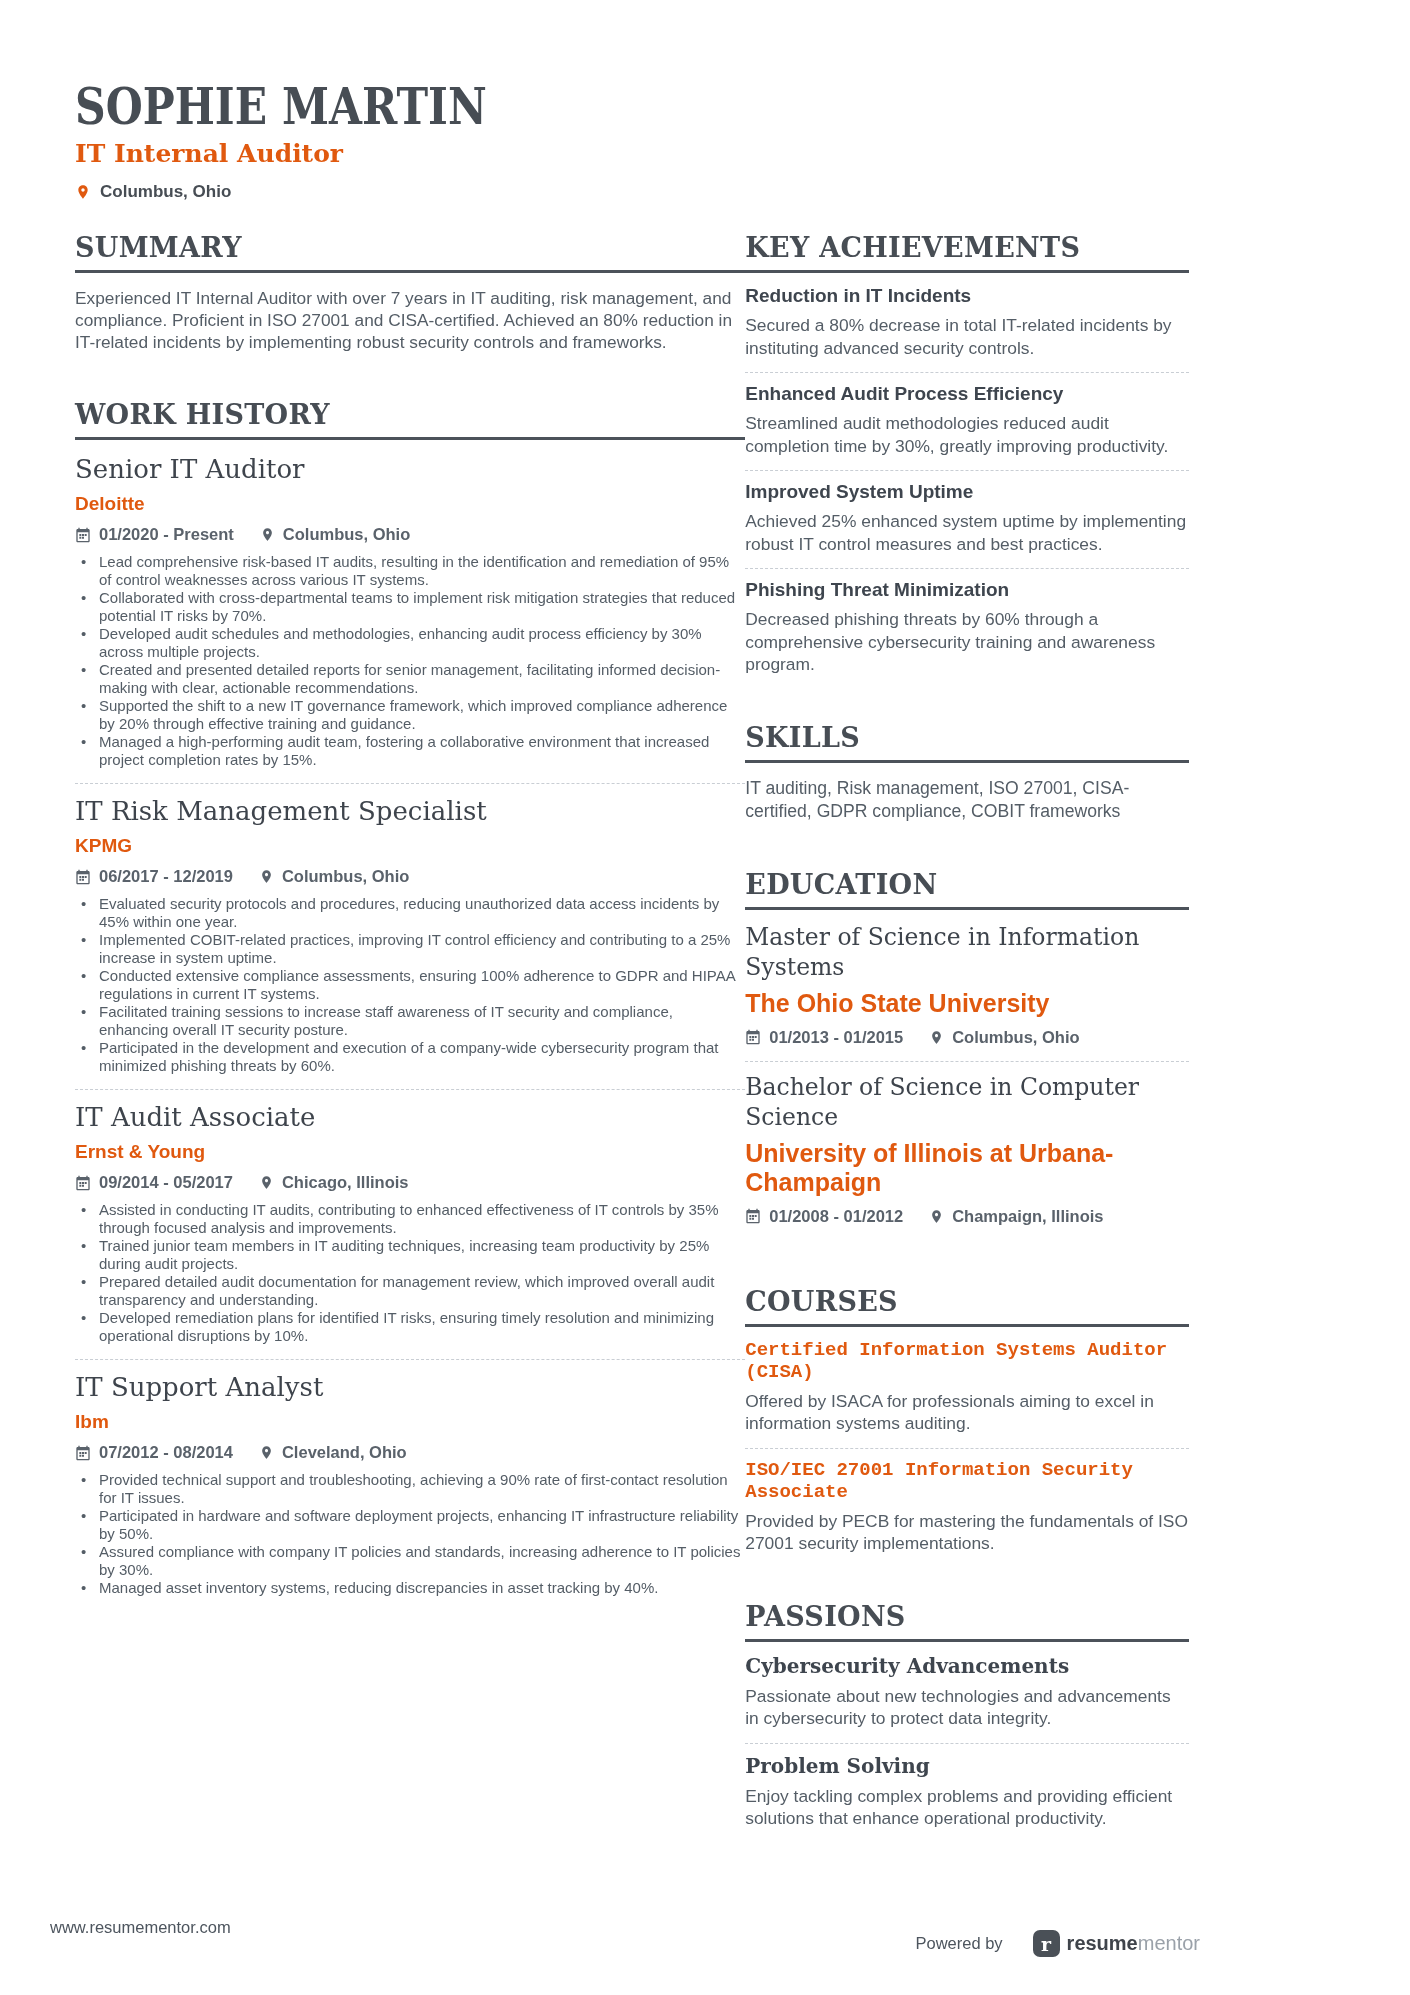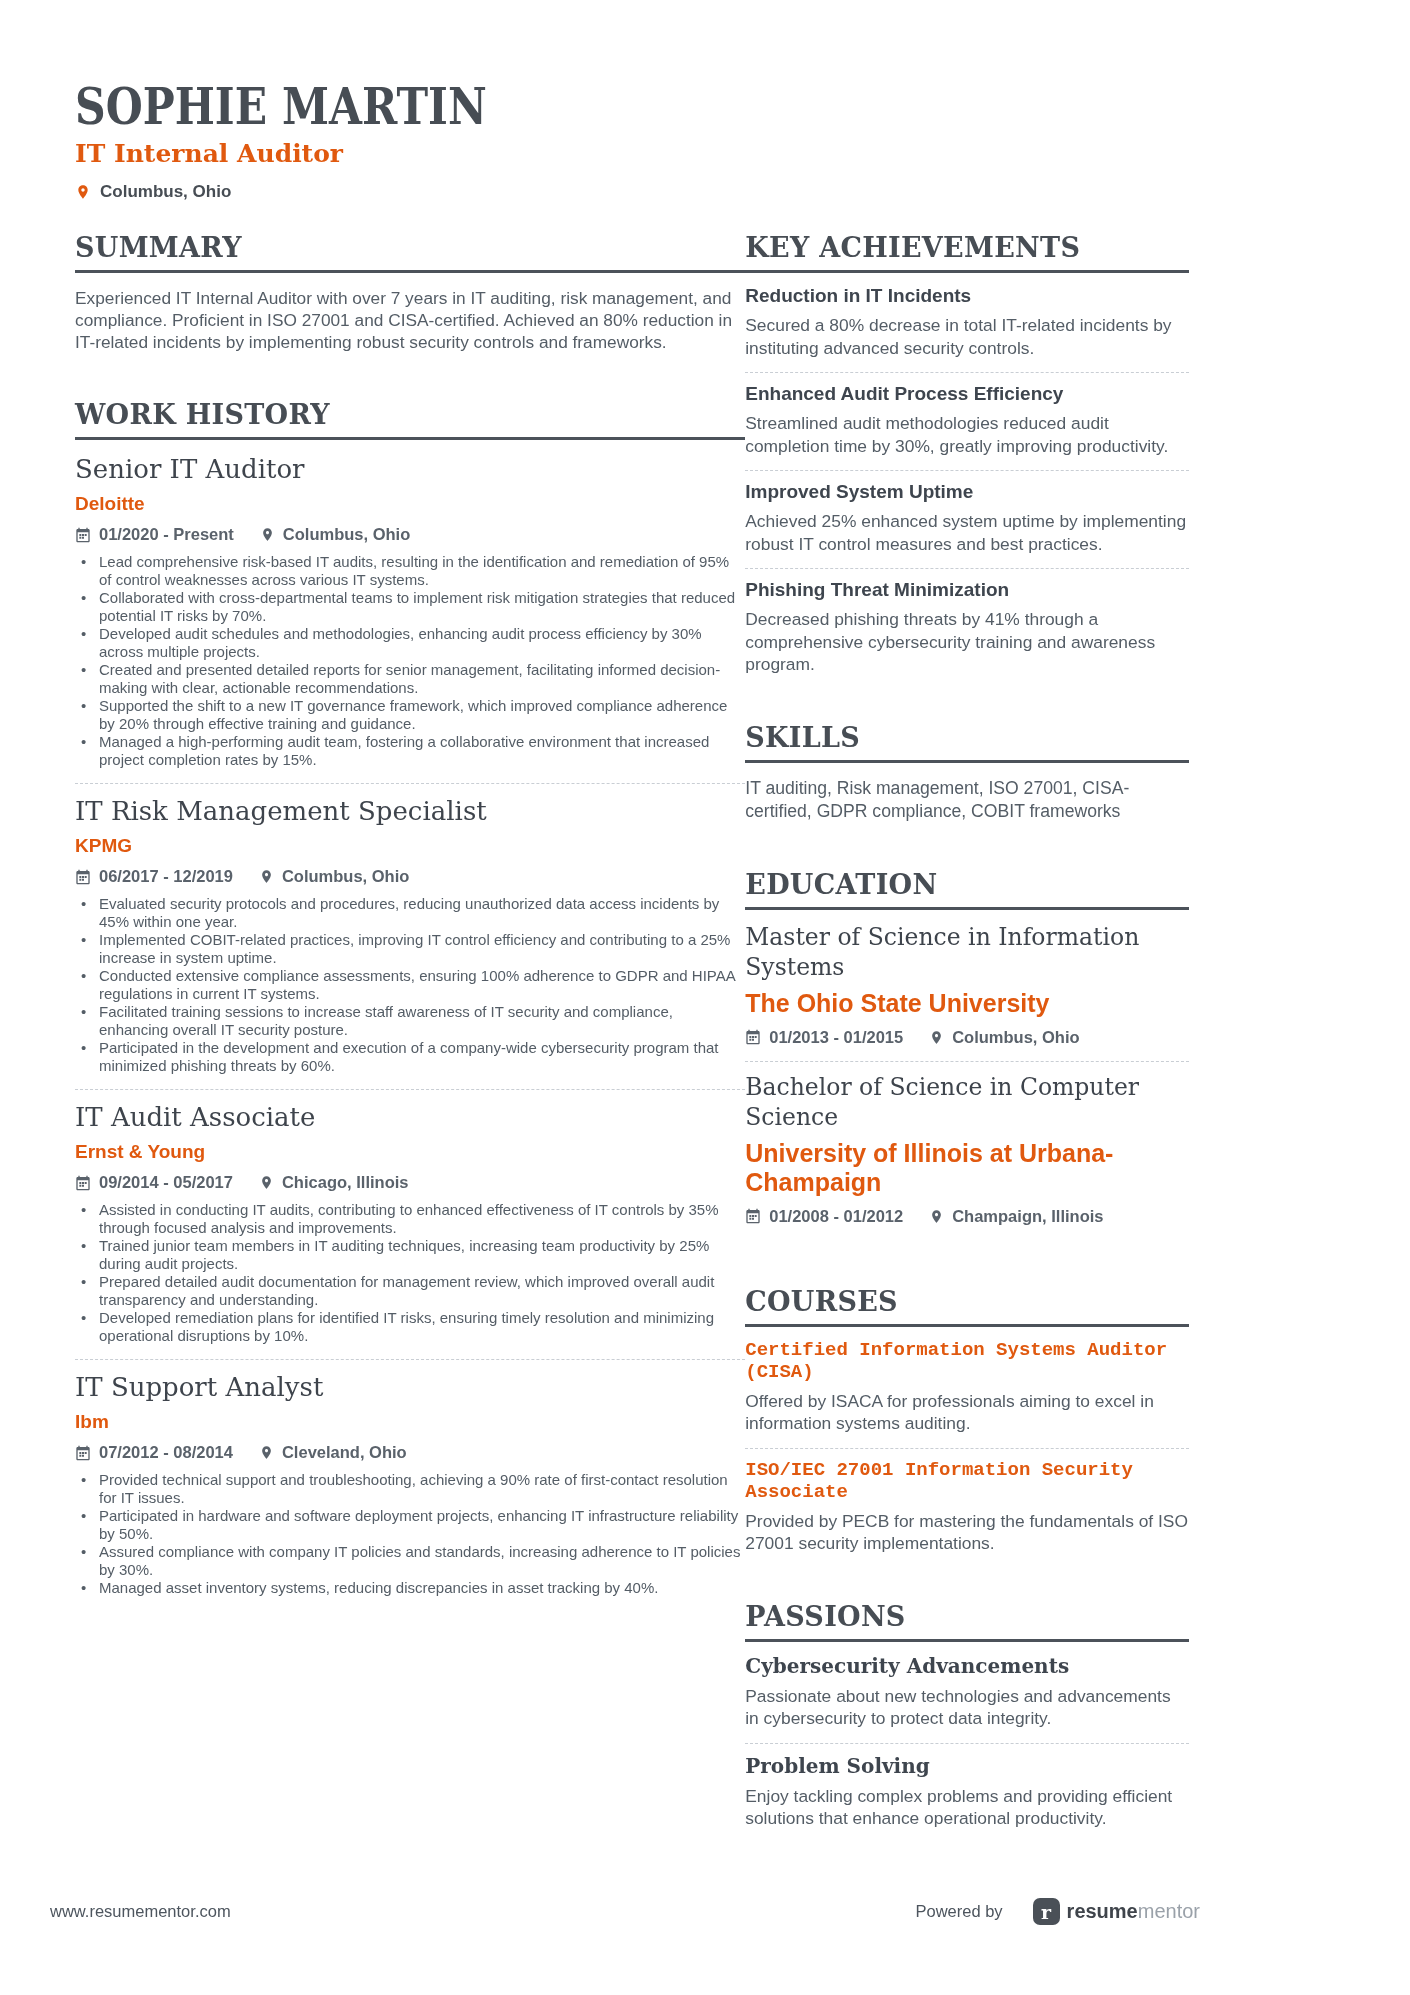--- a/index.html
+++ b/index.html
@@ -58,21 +58,21 @@
 
   .edu{padding:10px 0 14px;border-bottom:1px dashed #c9ced4;}
   .edu:first-child{padding-top:4px;}
   .edu:last-child{border-bottom:none;}
   .degree{font-family:"DejaVu Serif",serif;font-size:23.5px;line-height:30px;color:#3e444c;}
   .school{font-size:25px;font-weight:700;color:#e0590f;margin-top:7px;}
 
   
   .footer{position:absolute;left:50px;right:64px;top:1898px;display:flex;align-items:center;}
   .site{font-size:16.5px;color:#4d555e;}
-  .powered{margin-left:auto;display:flex;align-items:center;gap:30px;font-size:16.5px;color:#4d555e;}
+  .powered{margin-left:auto;display:flex;align-items:center;gap:30px;font-size:16.5px;color:#4d555e;margin-top:32px;}
   .logo{display:flex;align-items:center;gap:7px;}
   .logo-badge{width:27px;height:27px;border-radius:7px;background:#4a5057;color:#ffffff;
               font-family:"DejaVu Serif",serif;font-weight:700;font-size:19px;
               display:flex;align-items:center;justify-content:center;}
   .logo-bold{font-weight:700;font-size:20px;color:#3f444b;}
   .logo-light{font-size:20px;color:#9aa1a9;}
 </style>
 </head>
 <body>
 
@@ -248,21 +248,21 @@
             <div class="r-item">
               <div class="r-item-title">Enhanced Audit Process Efficiency</div>
               <div class="r-item-text">Streamlined audit methodologies reduced audit completion time by 30%, greatly improving productivity.</div>
             </div>
             <div class="r-item">
               <div class="r-item-title">Improved System Uptime</div>
               <div class="r-item-text">Achieved 25% enhanced system uptime by implementing robust IT control measures and best practices.</div>
             </div>
             <div class="r-item">
               <div class="r-item-title">Phishing Threat Minimization</div>
-              <div class="r-item-text">Decreased phishing threats by 41% through a comprehensive cybersecurity training and awareness program.</div>
+              <div class="r-item-text">Decreased phishing threats by 60% through a comprehensive cybersecurity training and awareness program.</div>
             </div>
           </div>
         </div>
 
         <div class="section">
           <div class="sec-head">SKILLS</div>
           <div class="sec-rule"></div>
           <div class="sec-body skills-text">IT auditing, Risk management, ISO 27001, CISA-certified, GDPR compliance, COBIT frameworks</div>
         </div>
 

